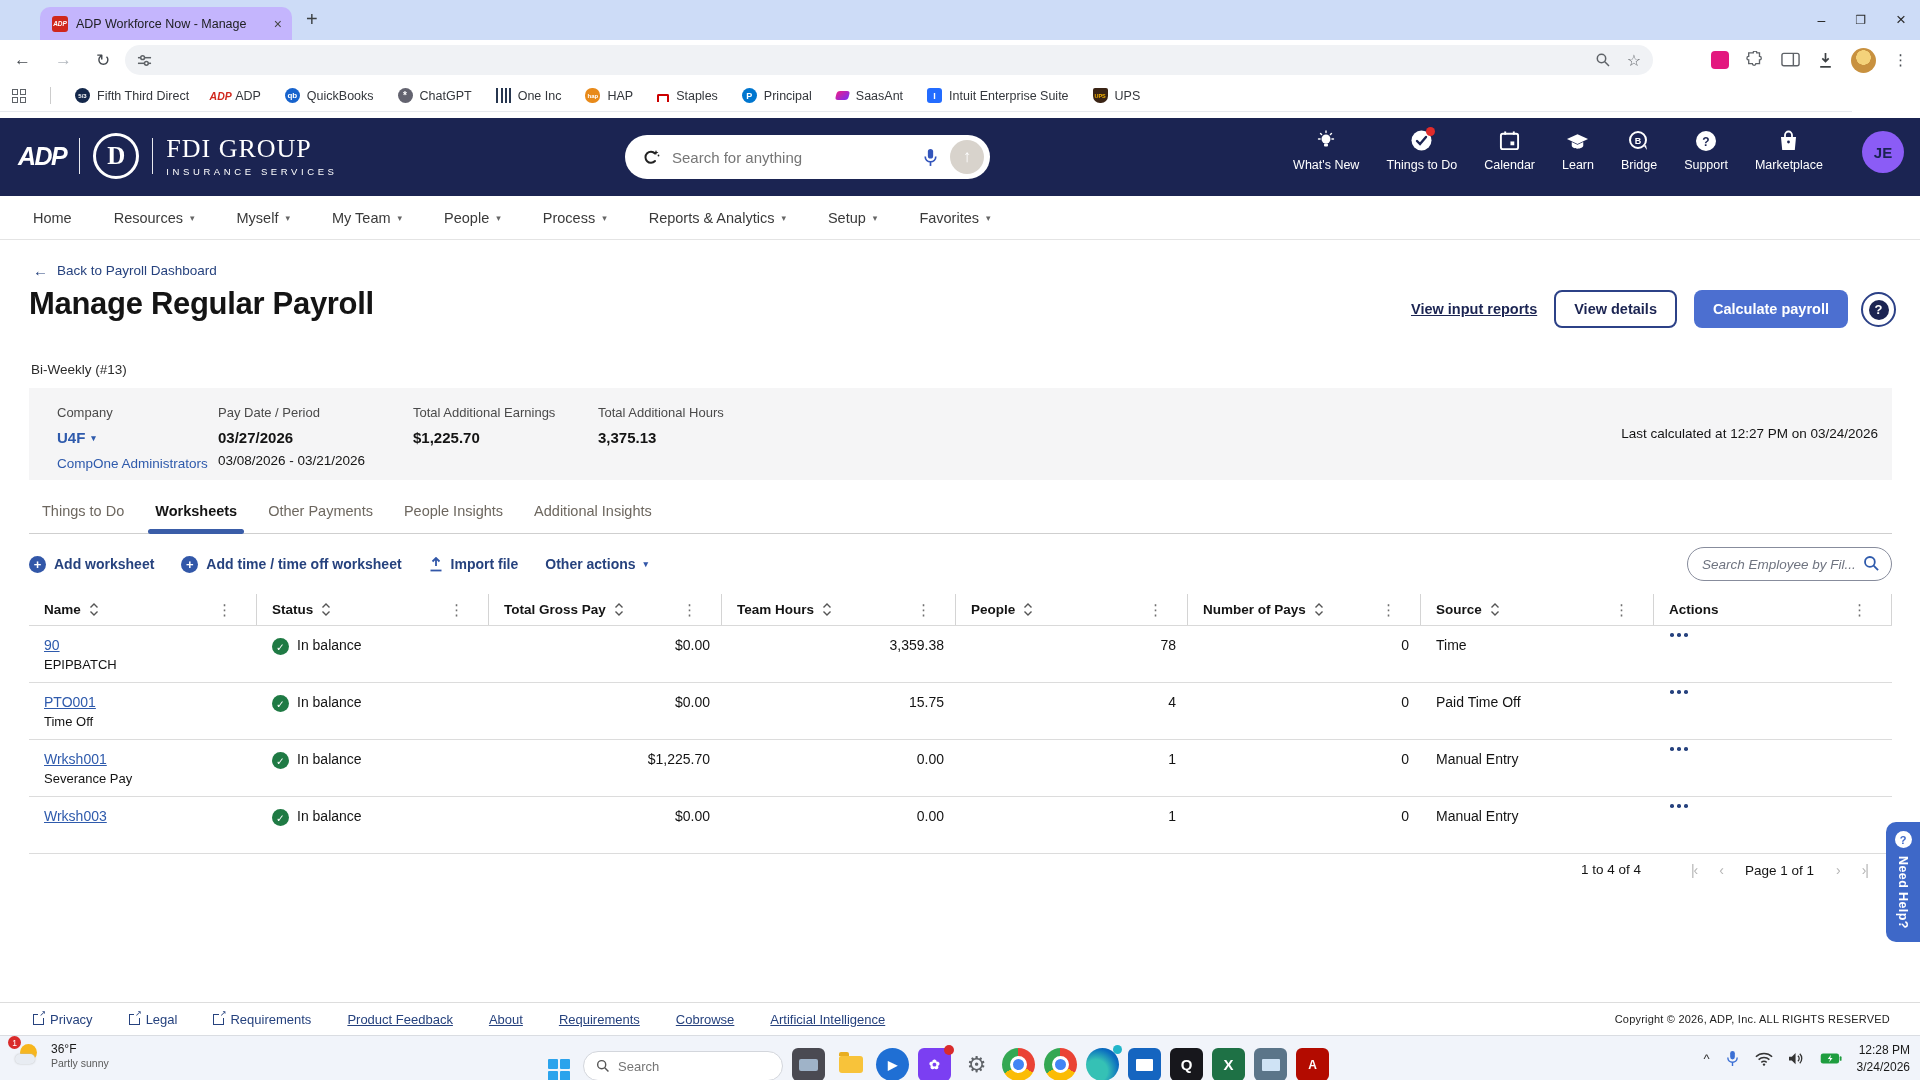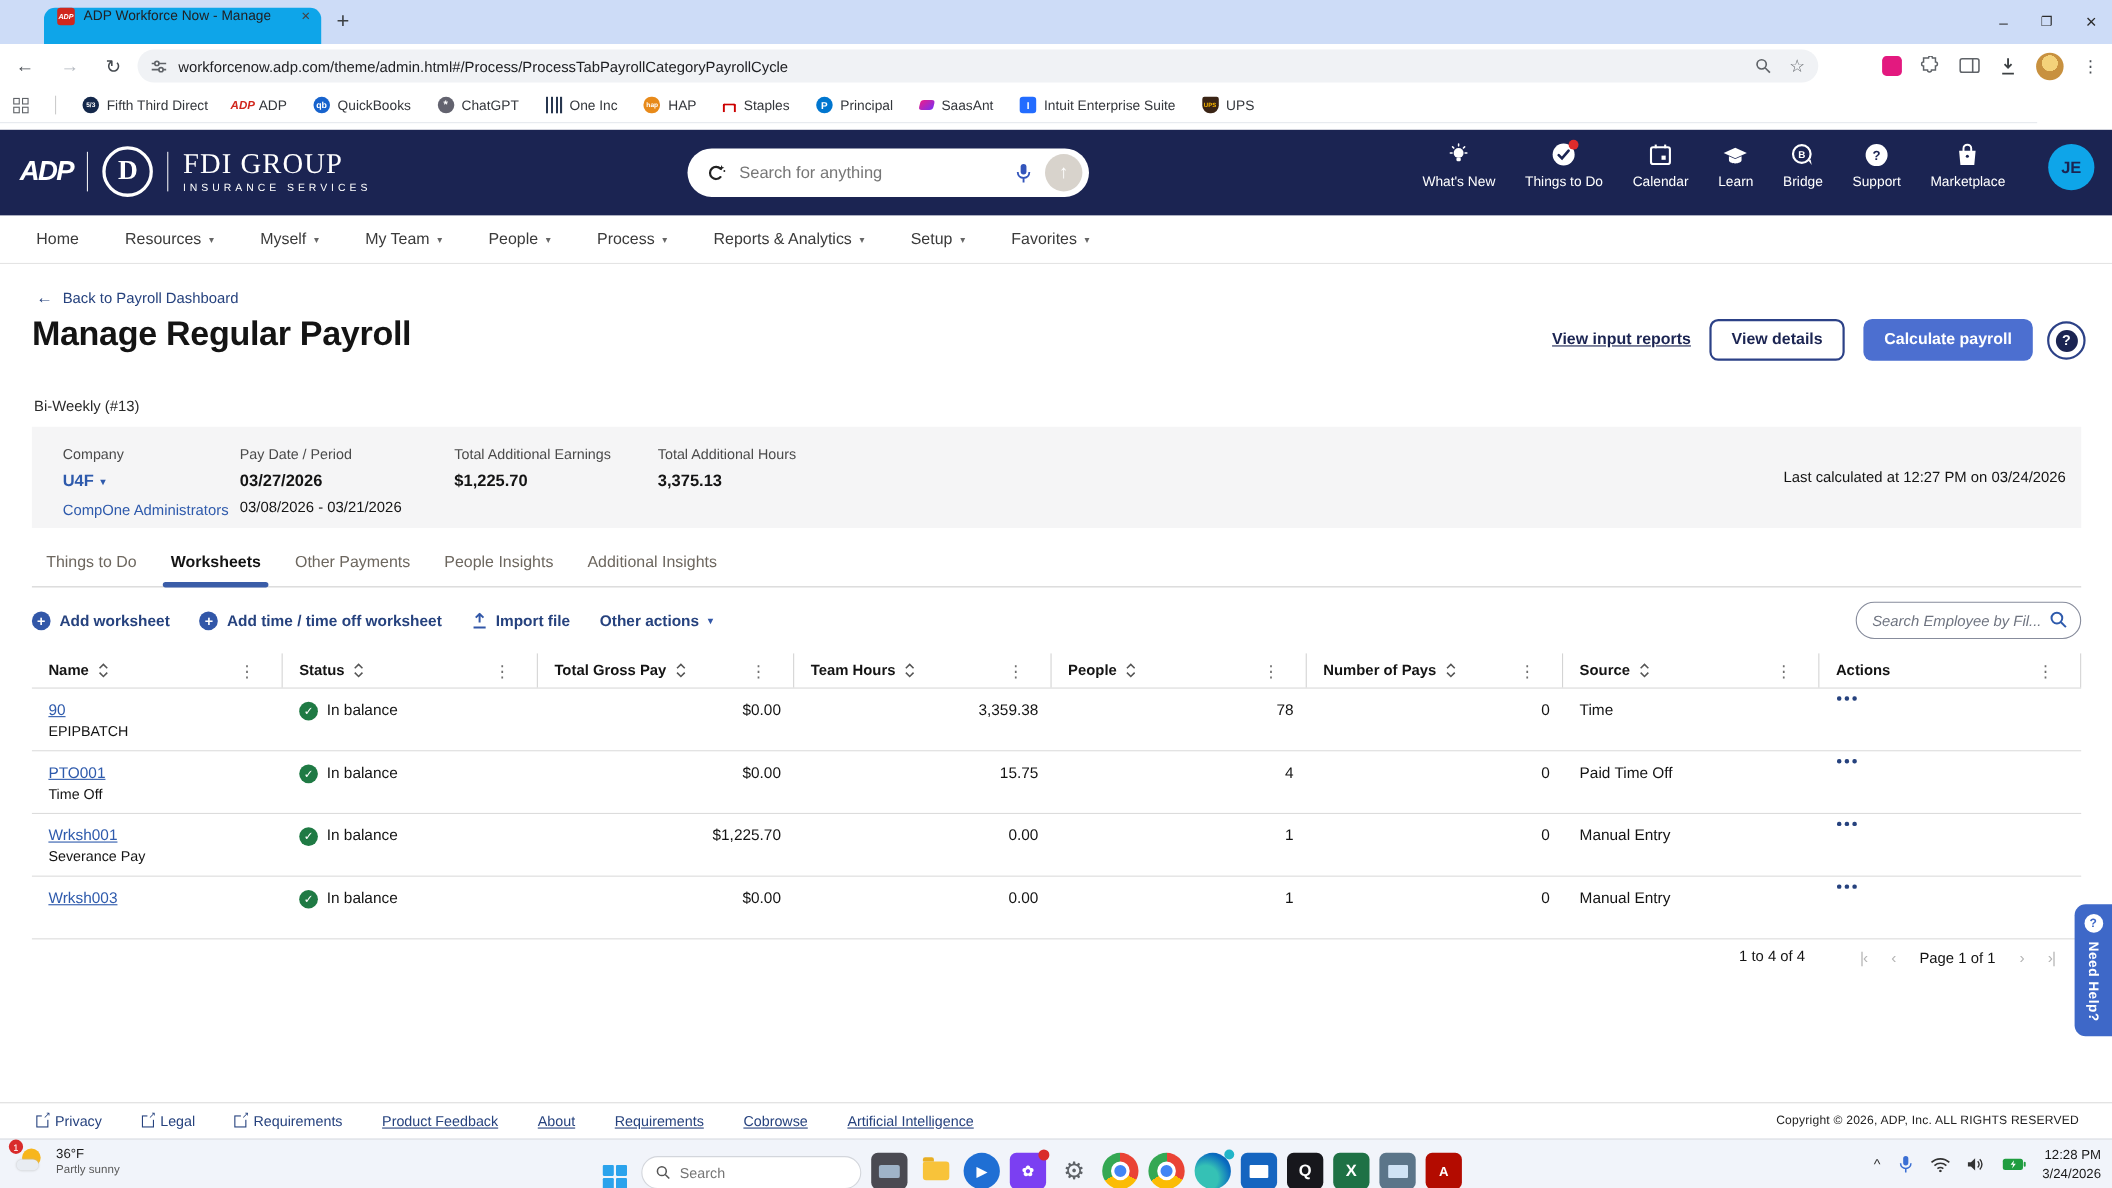--- a/index.html
+++ b/index.html
@@ -1,21 +1,21 @@
 <!DOCTYPE html>
 <html><head>
 <meta charset="utf-8">
 <style>
   *{margin:0;padding:0;box-sizing:border-box}
   html,body{width:1920px;height:1080px;overflow:hidden}
   body{font-family:"Liberation Sans",sans-serif;background:#fff;position:relative;color:#141414}
 
   
   .tabstrip{position:absolute;top:0;left:0;width:1920px;height:40px;background:#cddcf7}
-  .btab{position:absolute;left:40px;top:7px;width:252px;height:33px;background:#0ea5e9;border-radius:10px 10px 0 0;display:flex;align-items:flex-start;padding:0 10px 0 12px;gap:8px}
+  .btab{position:absolute;left:40px;top:7px;width:252px;height:33px;background:#c4b5fd;border-radius:10px 10px 0 0;display:flex;align-items:center;padding:0 10px 0 12px;gap:8px}
   .btab-fav{width:16px;height:16px;border-radius:3px;background:#d0271d;color:#fff;font-size:6.5px;font-weight:bold;font-style:italic;display:flex;align-items:center;justify-content:center;flex:0 0 auto}
   .btab-title{font-size:12.5px;color:#202124;white-space:nowrap;overflow:hidden;width:170px}
   .btab-close{margin-left:auto;font-size:14px;color:#444;line-height:1}
   .newtab{position:absolute;left:306px;top:8px;font-size:20px;color:#3c4043}
   .winctl{position:absolute;right:14px;top:0;height:40px;display:flex;align-items:center;gap:30px;font-size:14px;color:#2b2b2b}
 
   
   .chromebar{position:absolute;top:40px;left:0;width:1920px;height:40px;background:#fff}
   .navbtns{position:absolute;left:14px;top:40px;height:40px;display:flex;align-items:center;gap:24px;font-size:17px;color:#454a50}
   .navbtns .dis{color:#b3b8bf}
@@ -55,21 +55,21 @@
   .fdi-name{font-family:"Liberation Serif",serif;font-size:26px;letter-spacing:1px;line-height:1}
   .fdi-sub{font-size:9.5px;letter-spacing:3.6px;margin-top:4px}
   .hdr-search{position:absolute;left:625px;top:17px;width:365px;height:44px;background:#fff;border-radius:22px;display:flex;align-items:center;padding:0 6px 0 16px;gap:11px}
   .hdr-search input{border:none;outline:none;flex:1;font-size:15px;font-family:"Liberation Sans",sans-serif;color:#333;background:transparent}
   .hdr-search input::placeholder{color:#767676}
   .mic-submit{width:34px;height:34px;border-radius:50%;background:#d8d3cc;display:flex;align-items:center;justify-content:center;color:#fff;font-size:17px}
   .hdr-tools{position:absolute;right:16px;top:11px;display:flex;align-items:flex-start;gap:27px}
   .tool{display:flex;flex-direction:column;align-items:center;gap:6px;font-size:12.5px;white-space:nowrap}
   .tool-icn{width:23px;height:23px;display:flex;align-items:center;justify-content:center;position:relative}
   .red-dot{position:absolute;top:-2px;right:-2px;width:9px;height:9px;border-radius:50%;background:#e02b2b}
-  .je-avatar{width:42px;height:42px;border-radius:50%;background:#0ea5e9;color:#1b2452;font-weight:bold;font-size:15px;display:flex;align-items:center;justify-content:center;margin-left:12px;margin-top:2px}
+  .je-avatar{width:42px;height:42px;border-radius:50%;background:#8b5cf6;color:#1b2452;font-weight:bold;font-size:15px;display:flex;align-items:center;justify-content:center;margin-left:12px;margin-top:2px}
 
   
   .mainnav{position:absolute;top:196px;left:0;width:1920px;height:44px;background:#fff;border-bottom:1px solid #e4e4e4;display:flex;align-items:center;padding-left:33px;gap:42px;font-size:14.5px;color:#3a3a3a}
   .nav-item{display:flex;align-items:center;gap:7px;white-space:nowrap}
   .caret{font-size:9px;color:#666}
 
   
   .back-link{position:absolute;left:33px;top:262px;display:flex;align-items:center;gap:9px;color:#26427e;font-size:13.5px}
   .page-title{position:absolute;left:29px;top:286px;font-size:31px;font-weight:bold;color:#141414;letter-spacing:-.3px}
   .page-actions{position:absolute;right:72px;top:290px;display:flex;align-items:center;gap:17px}
@@ -202,21 +202,20 @@
 </div>
 <div class="omnibox">
   <svg width="15" height="15" viewBox="0 0 16 16">
       <g stroke="#5f6368" stroke-width="1.6" fill="none">
         <line x1="1" y1="5" x2="15" y2="5"></line>
         <line x1="1" y1="11" x2="15" y2="11"></line>
         <circle cx="6" cy="5" r="2" fill="#fff"></circle>
         <circle cx="10" cy="11" r="2" fill="#fff"></circle>
       </g>
     </svg>
-  <span class="url">workforcenow.adp.com/theme/admin.html#/Process/ProcessTabPayrollCategoryPayrollCycle</span>
   <span class="omni-right">
     <svg width="16" height="16" viewBox="0 0 16 16">
         <circle cx="6.5" cy="6.5" r="4.2" stroke="#5f6368" stroke-width="1.5" fill="none"></circle>
         <line x1="9.8" y1="9.8" x2="14" y2="14" stroke="#5f6368" stroke-width="1.5"></line>
       </svg>
     <span style="font-size:16px;color:#5f6368">☆</span>
   </span>
 </div>
 <div class="chrome-right">
   <span class="ext-pink"></span>

